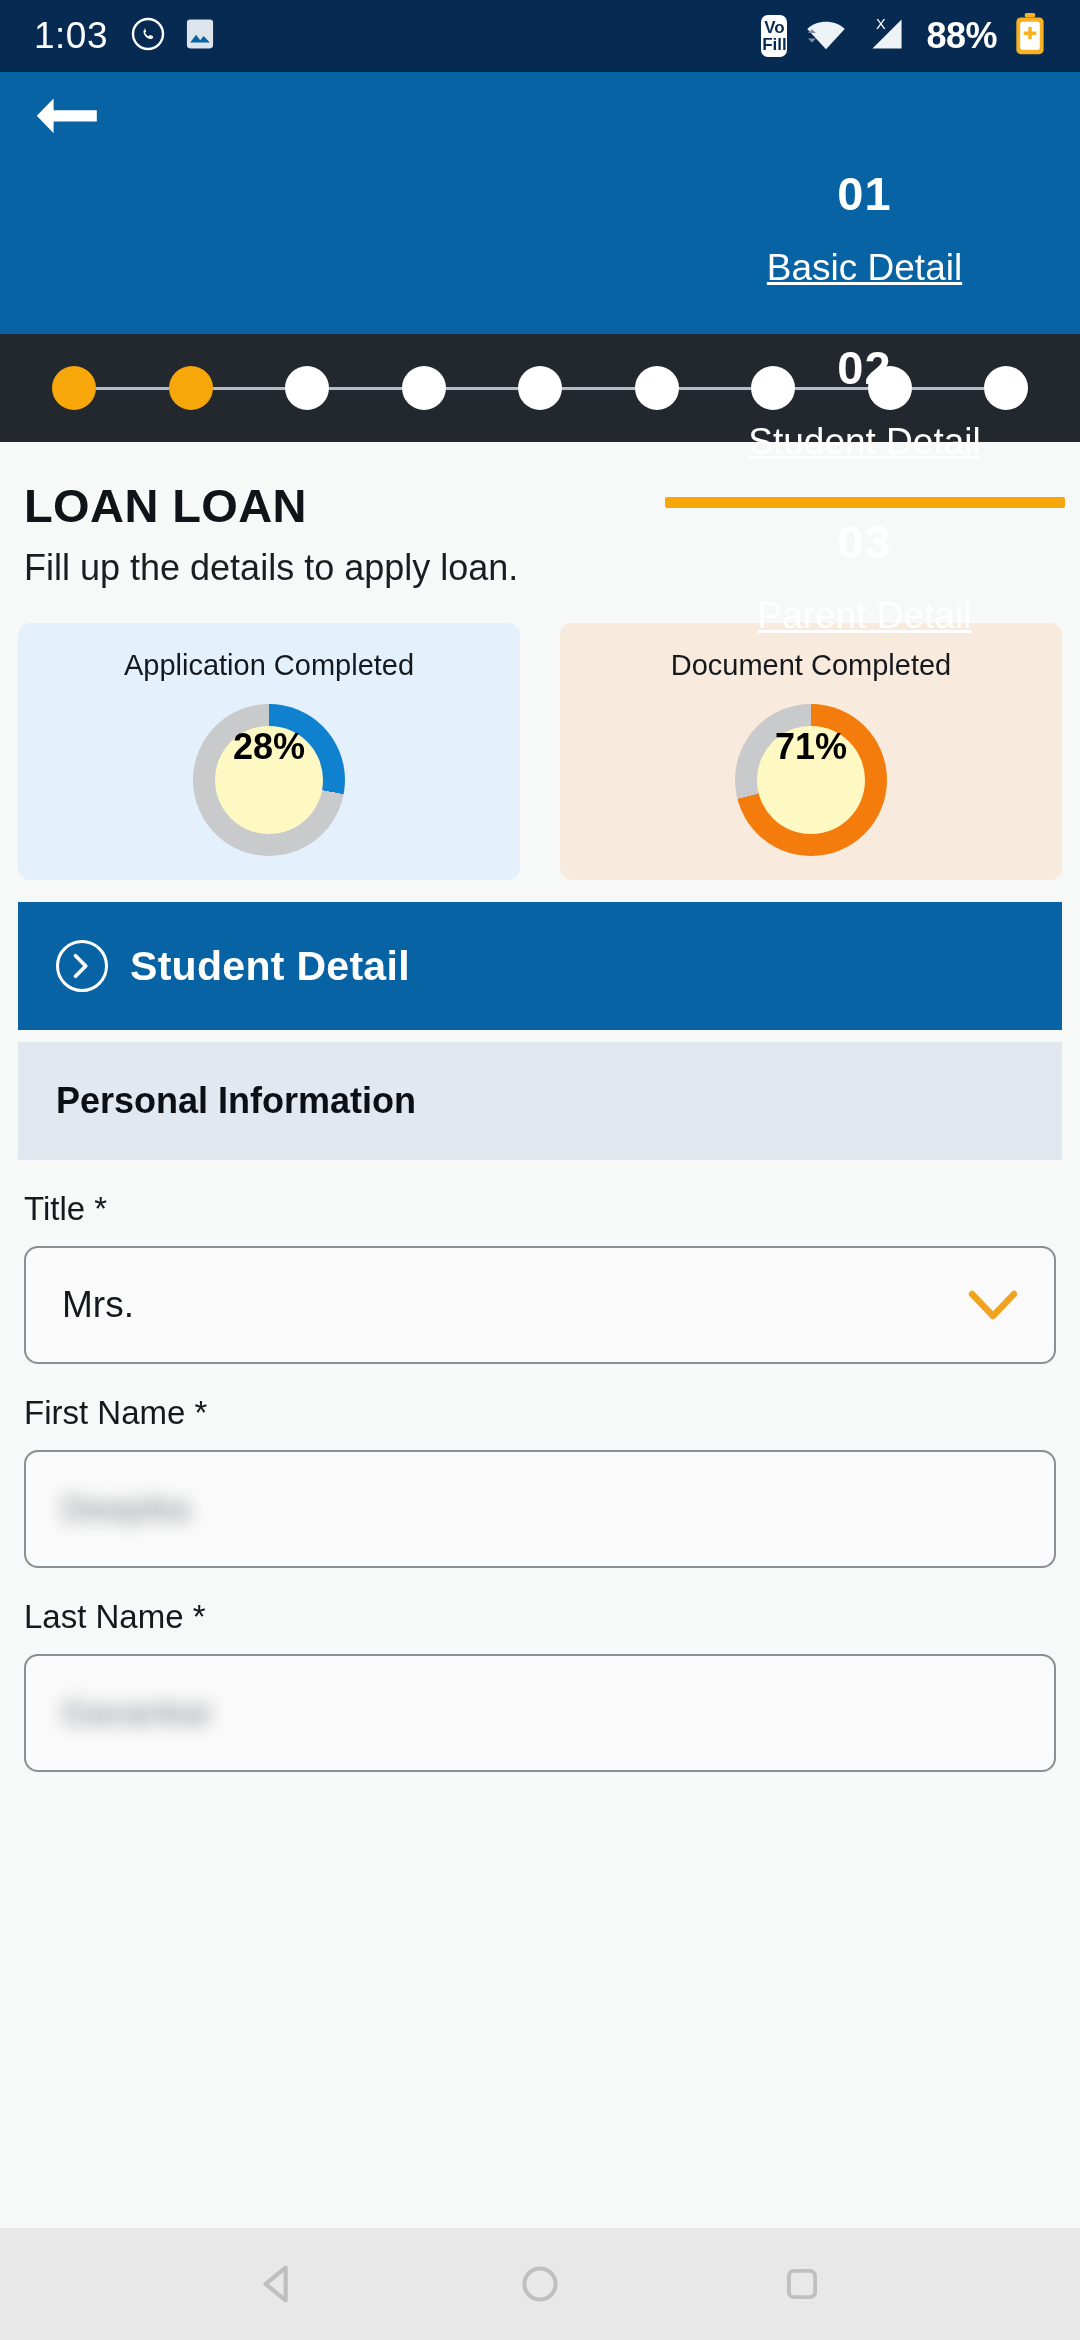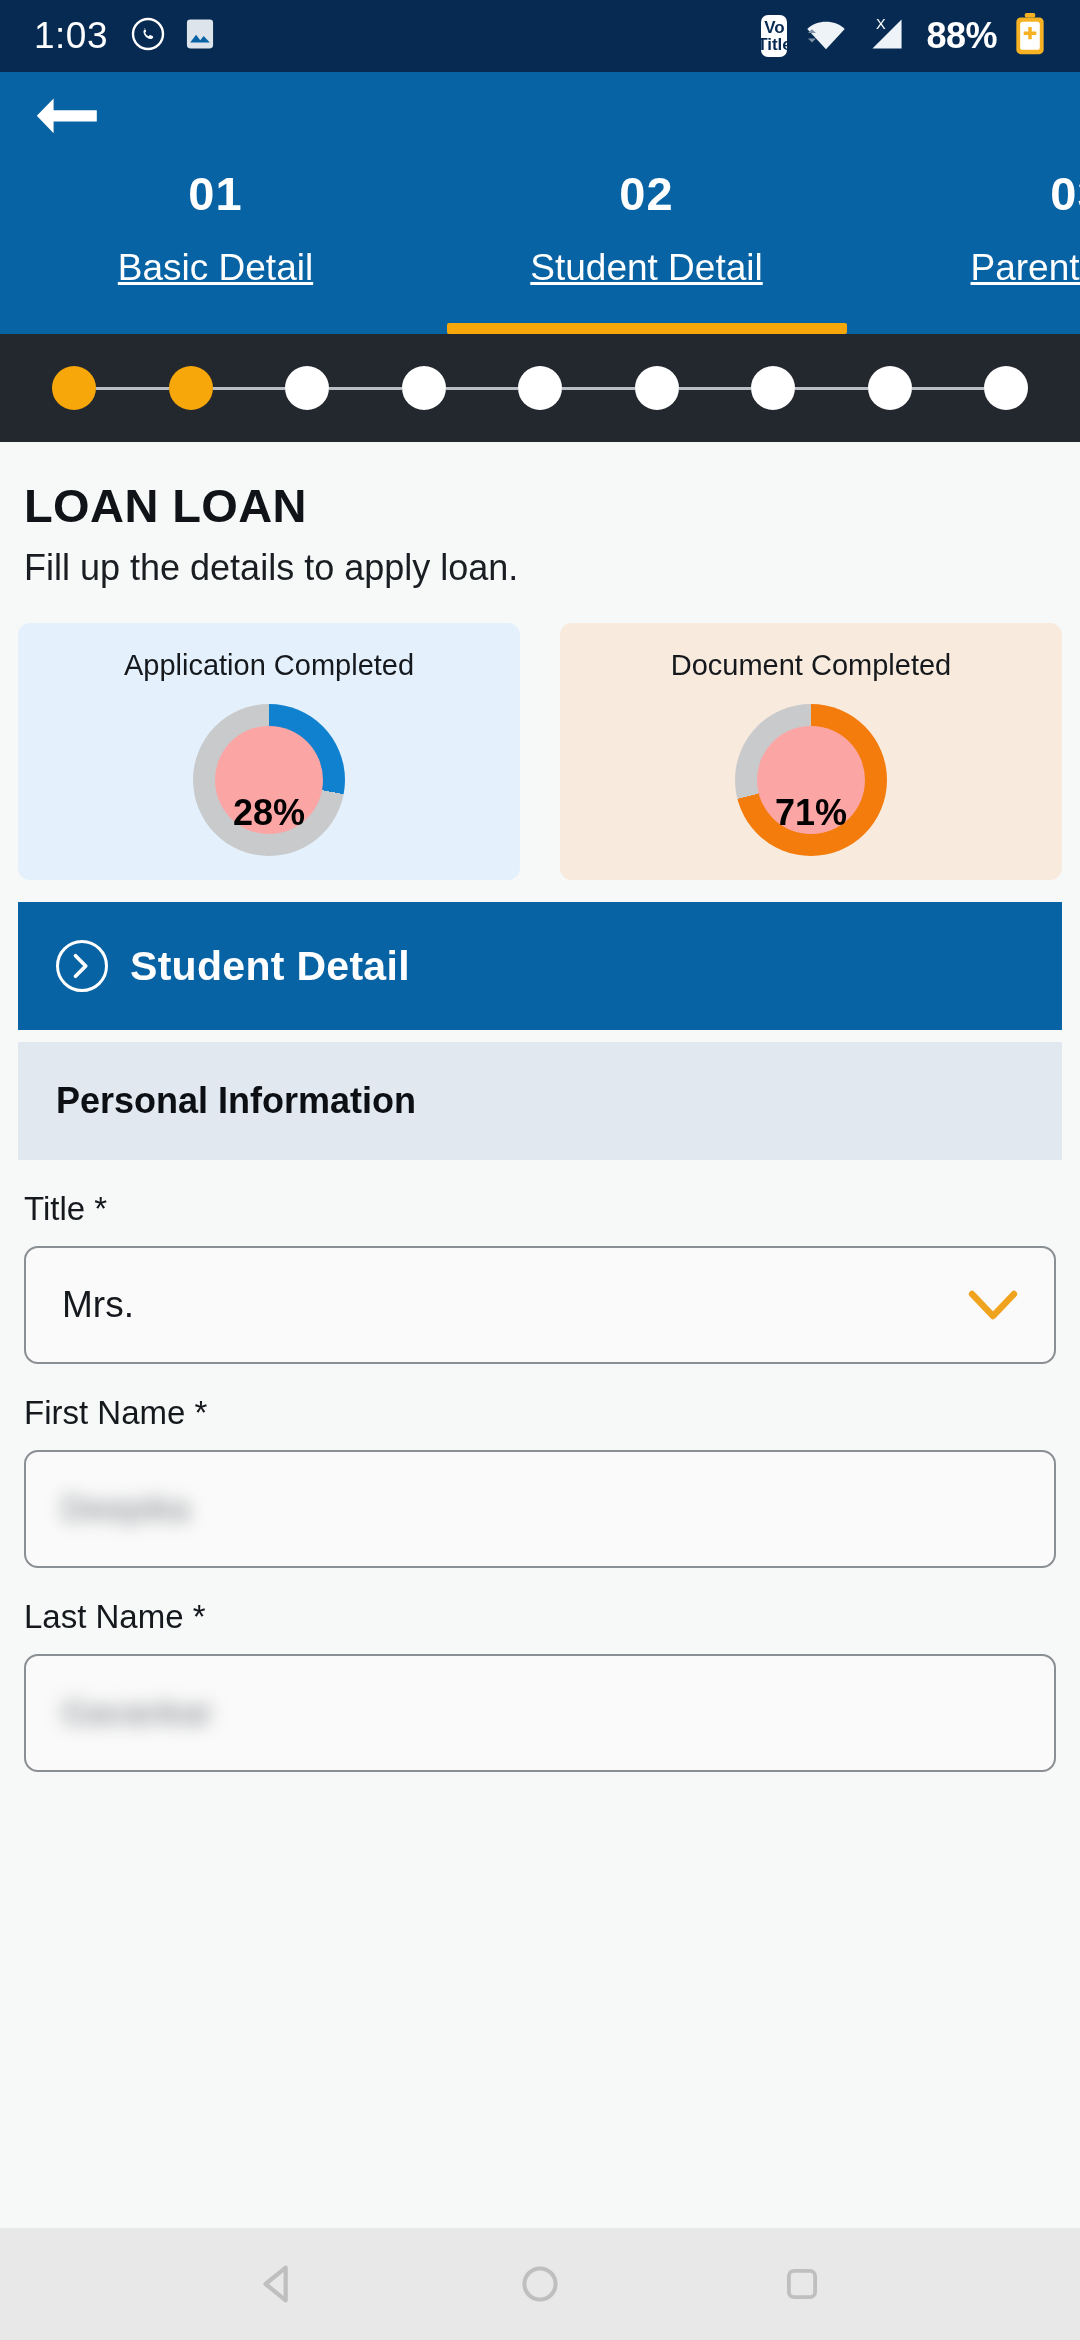--- a/index.html
+++ b/index.html
@@ -28,21 +28,21 @@
     color:#072A52; font-weight:700; line-height:1;
   }
   .vowifi span:first-child{ font-size:17px; }
   .vowifi span:last-child{ font-size:17px; }
 
   
   .header{ background:#0763A4; position:relative; }
   .backrow{ height:88px; display:flex; align-items:center; padding-left:34px; }
   .back-arrow{ width:66px; height:40px; }
 
-  .tabs{ display:flex; align-items:flex-end; height:174px; }
+  .tabs{ display:flex; align-items:flex-end; height:174px;flex-direction:column; }
   .tab{
     flex:0 0 auto; width:431px;
     display:flex; flex-direction:column; align-items:center;
     position:relative; height:100%;
     justify-content:flex-start; padding-top:6px;
   }
   .tab-num{ color:#fff; font-size:47px; font-weight:700; letter-spacing:1px; }
   .tab-label{ color:#fff; font-size:37px; font-weight:400; margin-top:26px;text-decoration:underline; }
   .tab-underline{
     position:absolute; bottom:0; left:50%; transform:translateX(-50%);
@@ -68,22 +68,22 @@
   .card{
     flex:1; border-radius:12px; padding:26px 0 24px 0;
     display:flex; flex-direction:column; align-items:center;
   }
   .card.blue{ background:#E4F1FC; }
   .card.beige{ background:#F8EADC; }
   .card-title{ font-size:29px; color:#15191D; font-weight:400; }
   .donut-wrap{ margin-top:22px; position:relative; width:152px; height:152px; }
   .donut{ width:152px; height:152px; border-radius:50%; }
   .donut-hole{
-    position:absolute; inset:22px; background:#fca5a5; border-radius:50%;
-    display:flex; align-items:flex-end; justify-content:center;
+    position:absolute; inset:22px; background:#fef9c3; border-radius:50%;
+    display:flex; align-items:flex-start; justify-content:center;
   }
   .donut-val{ font-size:36px; font-weight:700; color:#000; }
 
   
   .section-head{
     margin:22px 18px 0 18px; background:#0763A4;
     height:128px; display:flex; align-items:center; padding-left:38px; gap:22px;
   }
   .chev-circle{
     width:52px; height:52px; border-radius:50%; border:3px solid #fff;
@@ -136,21 +136,21 @@
       <svg width="32" height="34" viewBox="0 0 24 26">
           <rect x="2" y="2" width="20" height="22" rx="2.5" fill="#DDE4EC"></rect>
           <path d="M4.5 19.5l4.5-6 3.2 4.2 2.6-3.2 4.7 5z" fill="#0763A4"></path>
         </svg>
     </span>
   </div>
   <div class="sb-spacer"></div>
   <div class="sb-right">
     <span class="vowifi">
       <span>Vo</span>
-      <span>Title</span>
+      <span>Fill</span>
     </span>
     <span>
       <svg width="44" height="36" viewBox="0 0 24 20">
           <path d="M12 18.5 1.6 7.2C4.4 4.6 8 3.2 12 3.2s7.6 1.4 10.4 4z" fill="#EEF3F8"></path>
           <path d="M2 9.5l2.2-2.2L6.4 9.5z" fill="#7E93A8"></path>
           <path d="M2 12.5l2.2 2.2 2.2-2.2z" fill="#7E93A8"></path>
         </svg>
     </span>
     <span>
       <svg width="44" height="40" viewBox="0 0 24 22">

